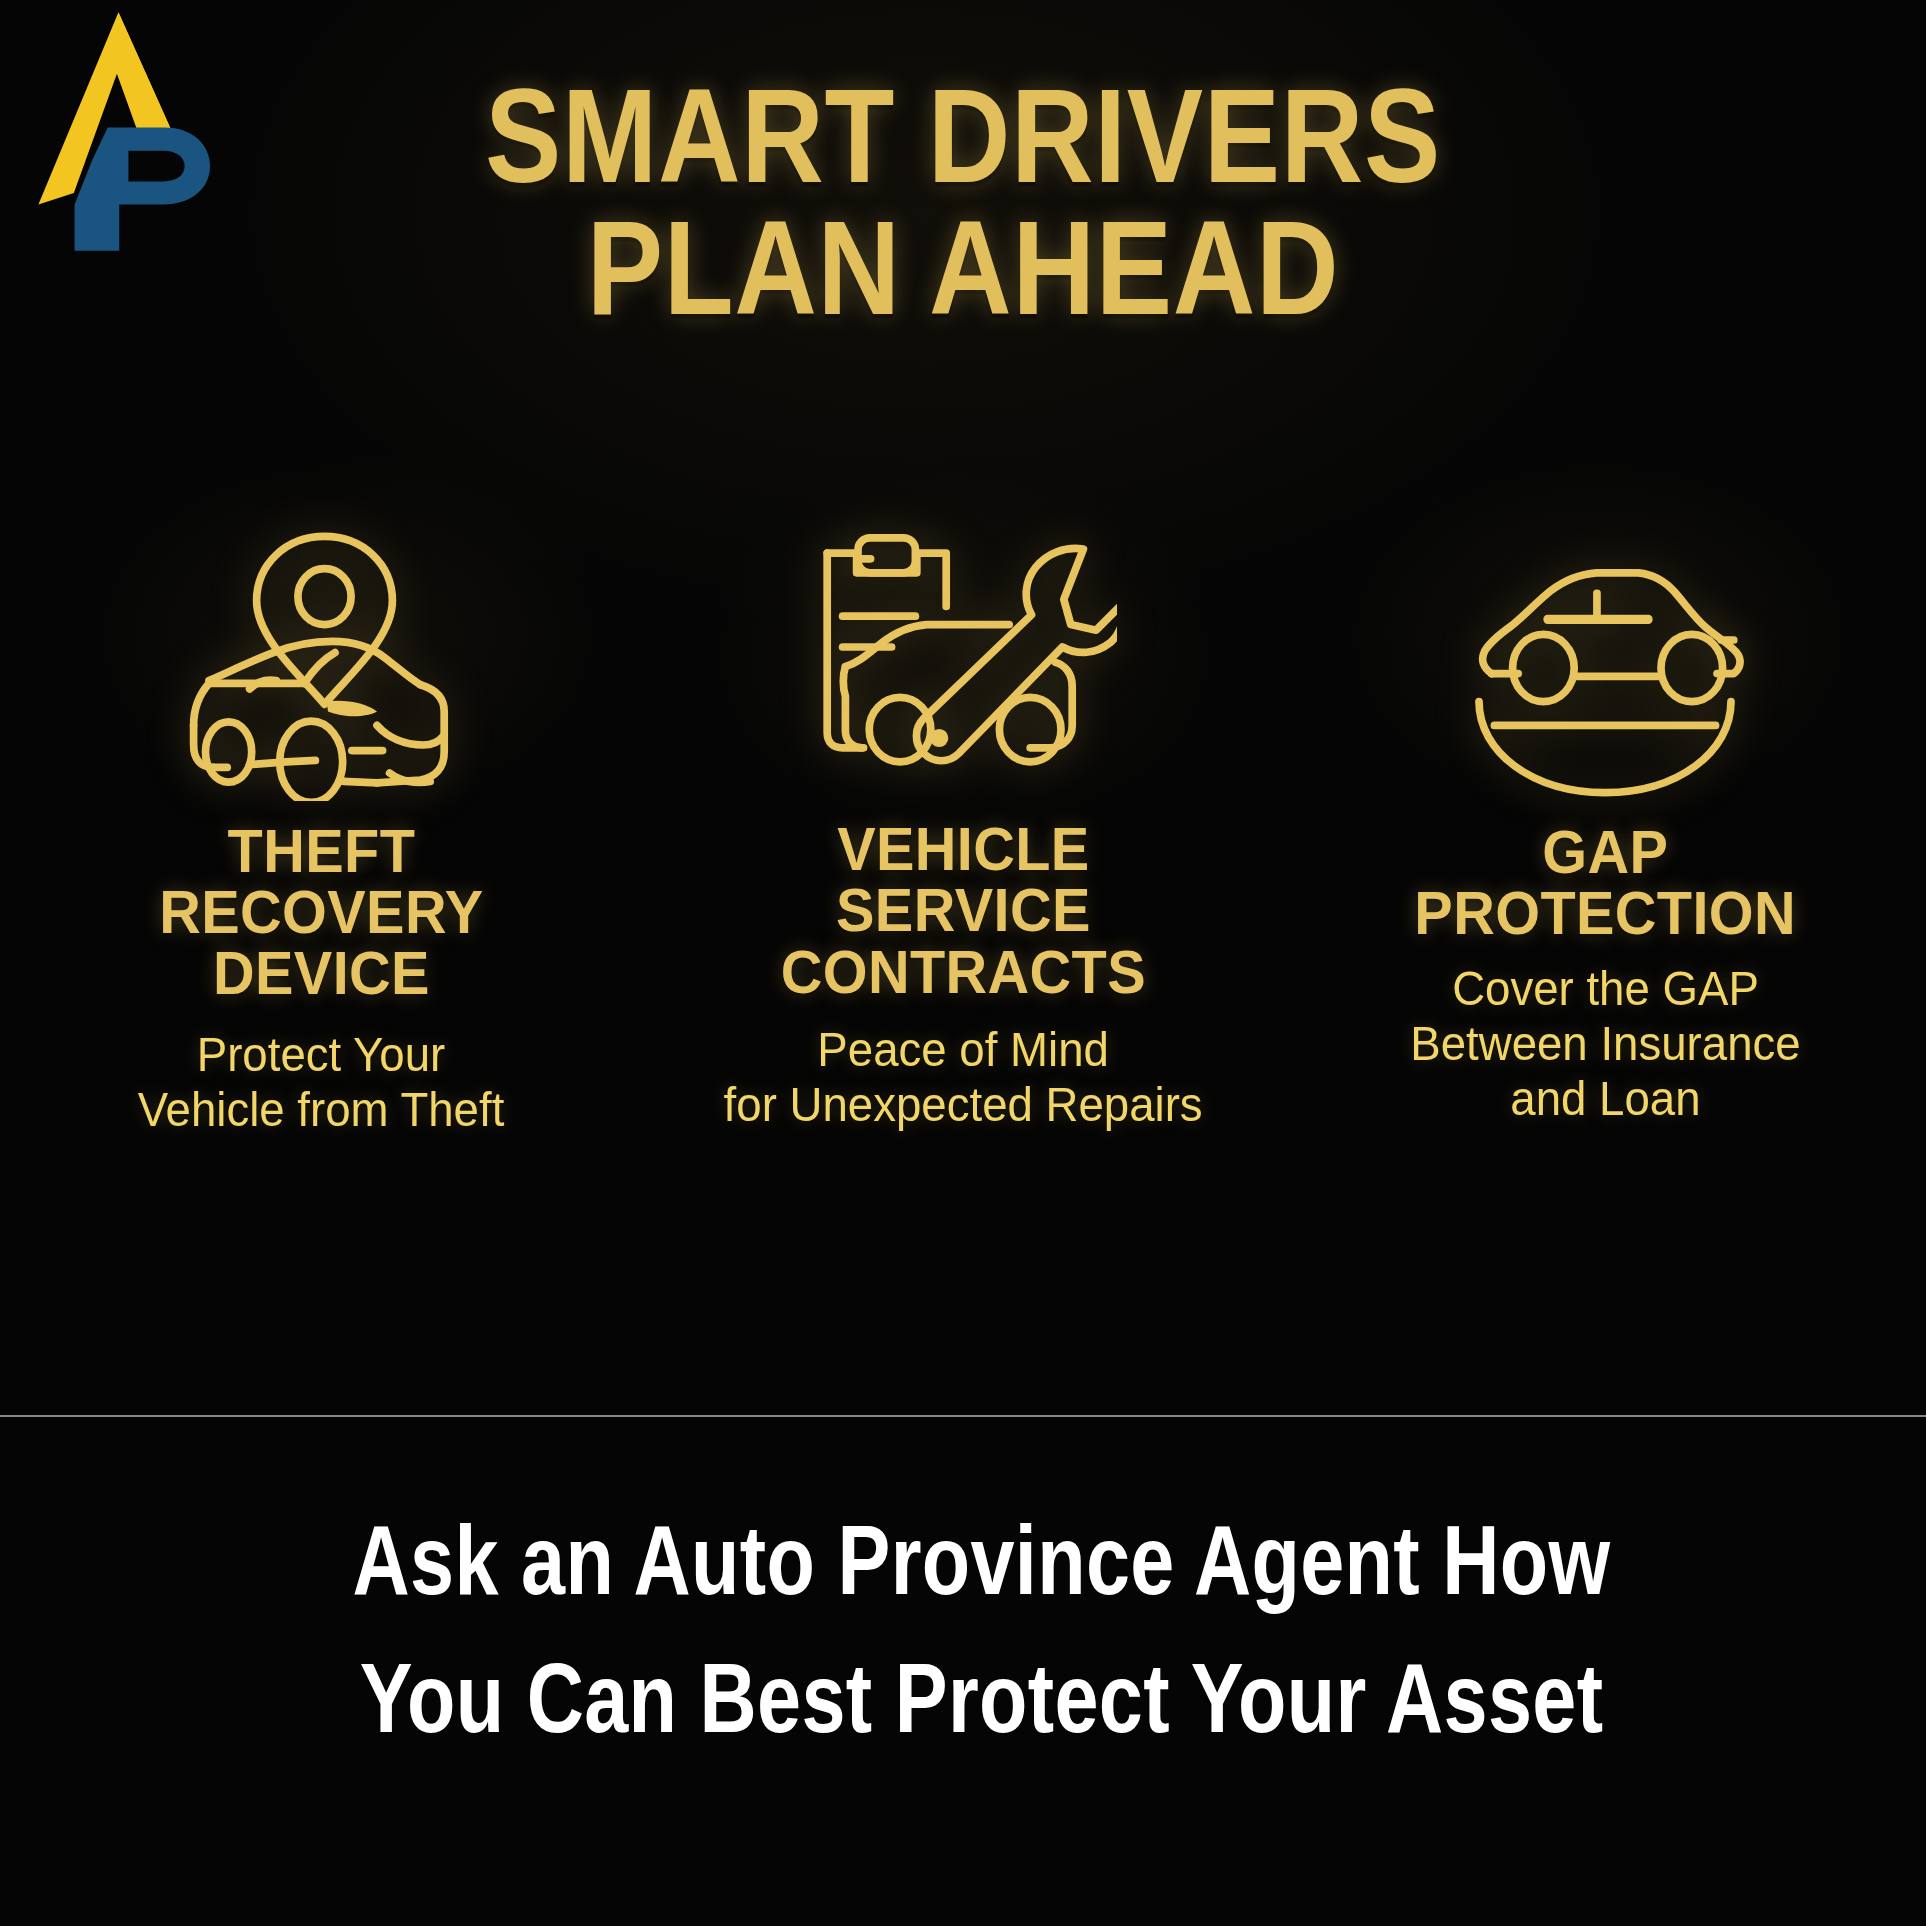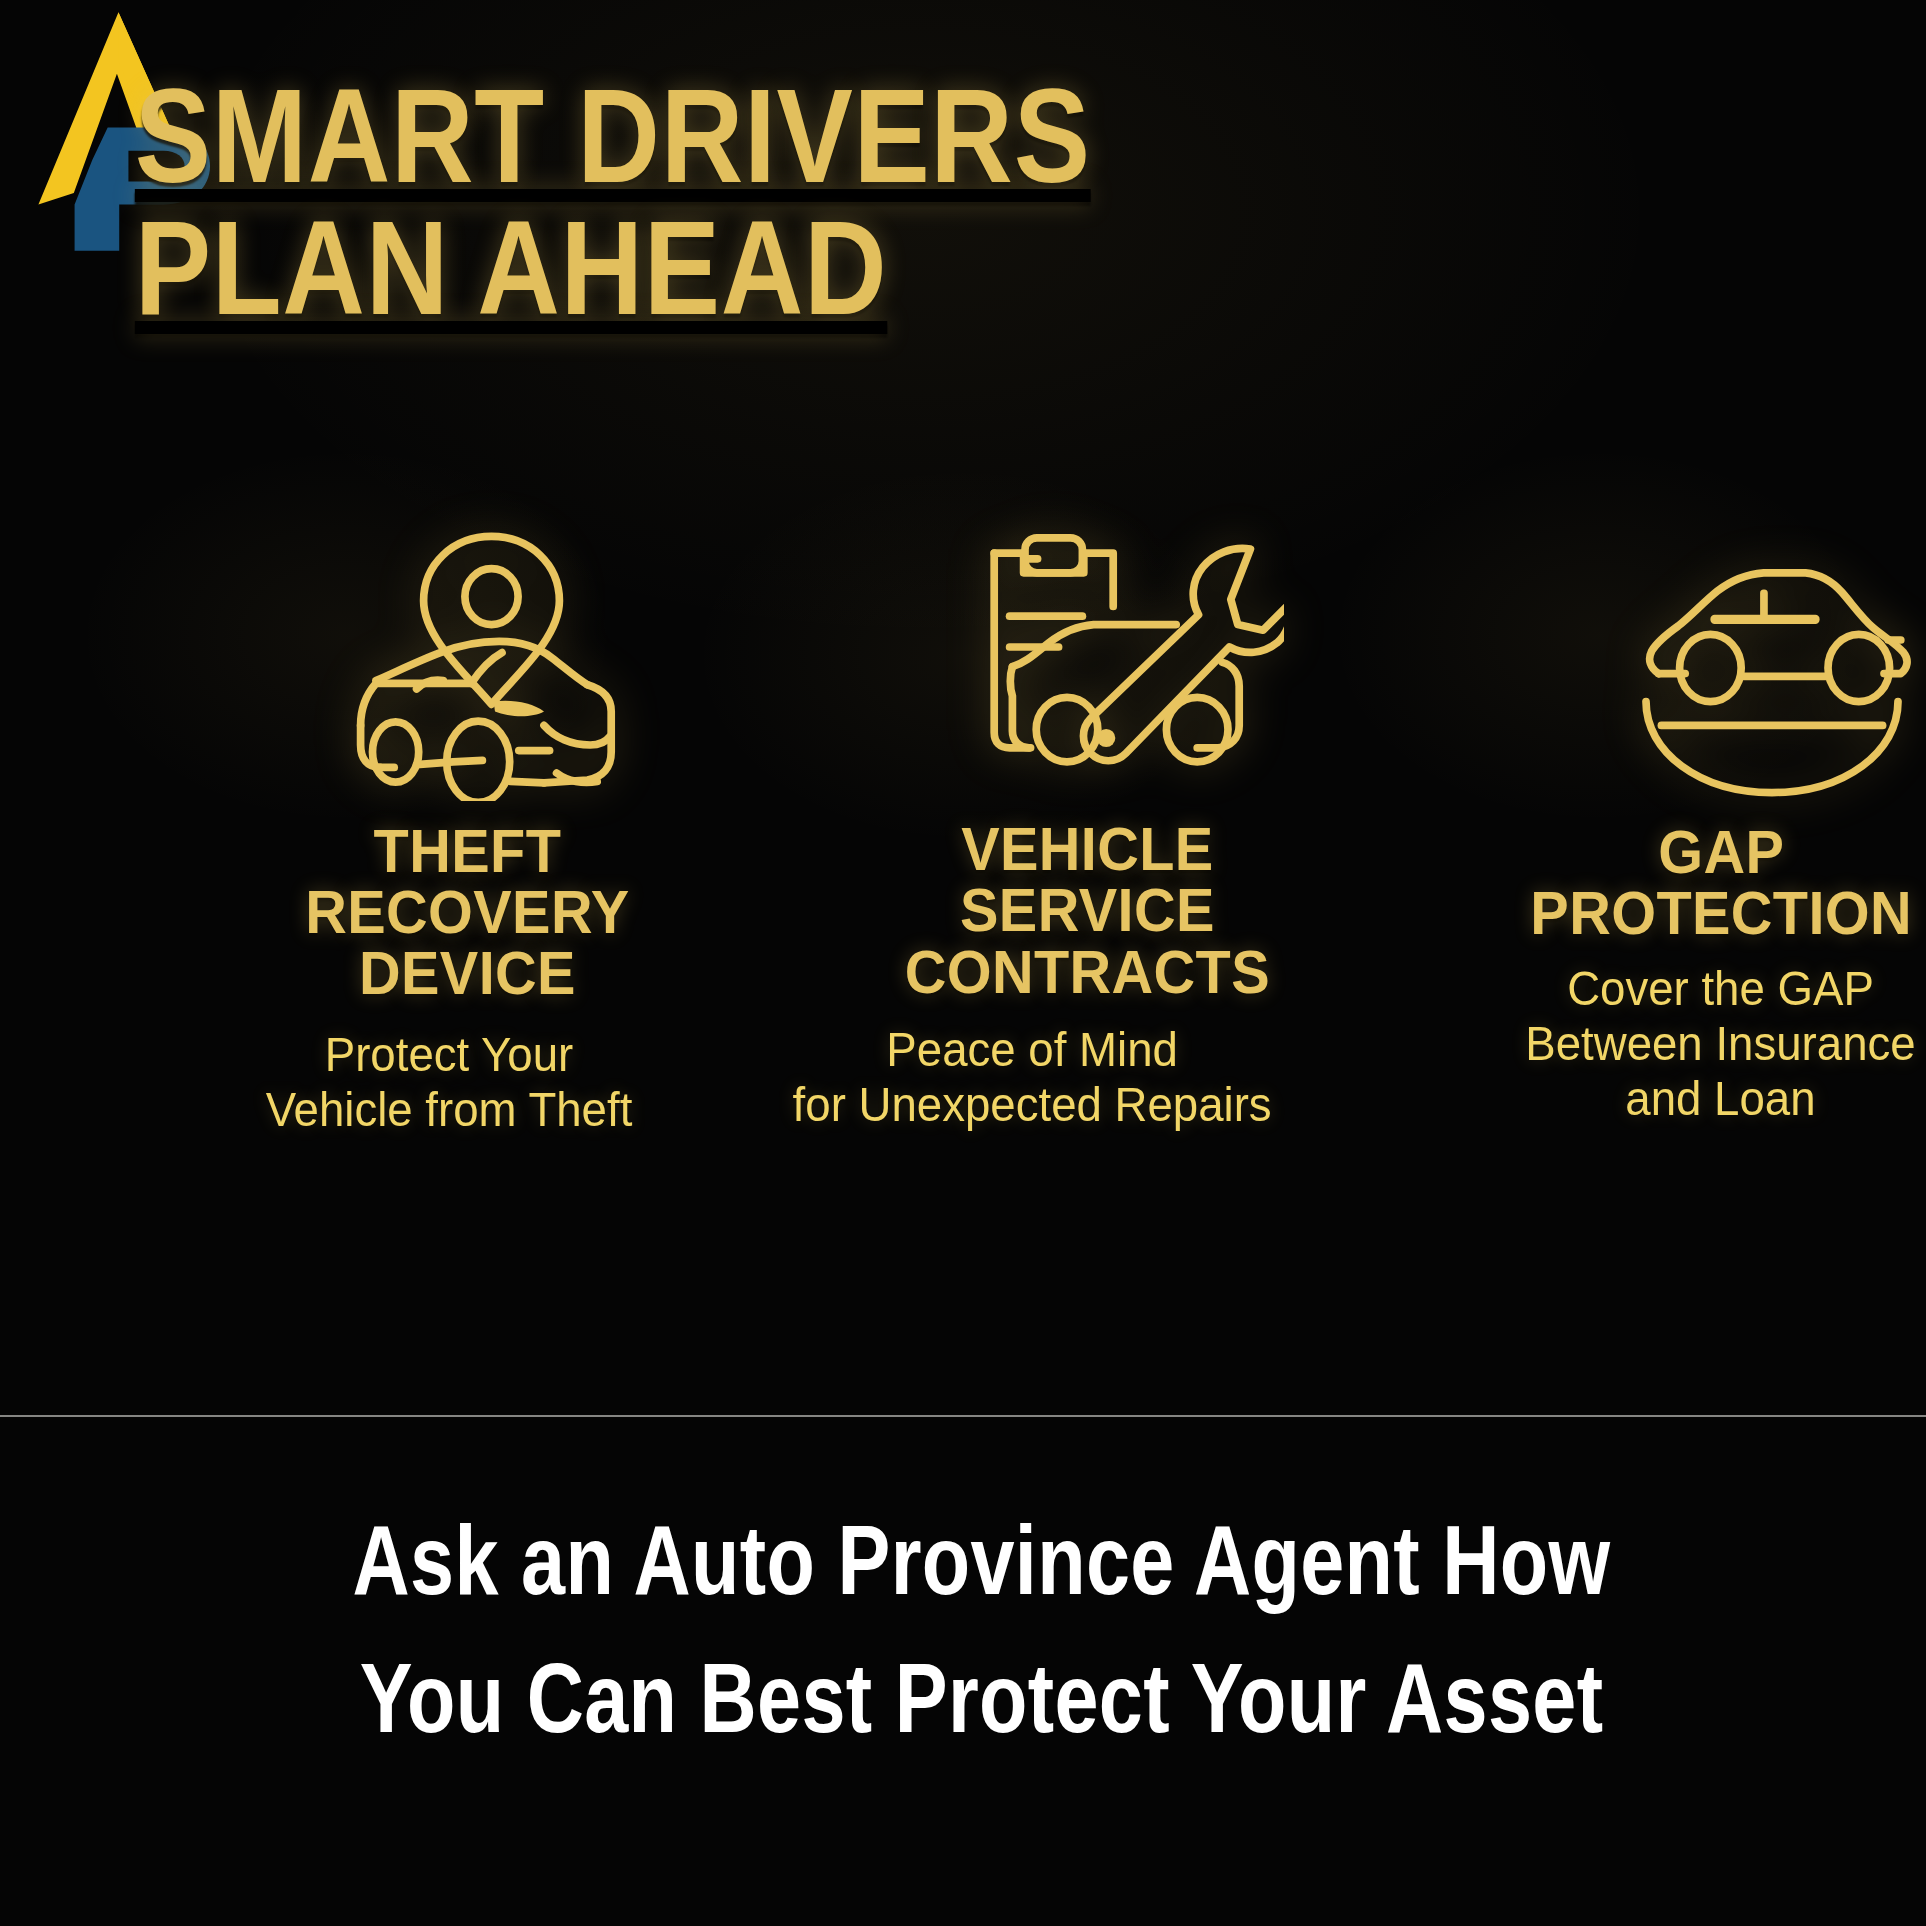--- a/index.html
+++ b/index.html
@@ -22,41 +22,41 @@
       radial-gradient(ellipse 20% 14% at 83% 33%, rgba(226,190,94,0.05), rgba(0,0,0,0) 70%);
     pointer-events:none;
   }
 
   
   #logo { position:absolute; left:26px; top:6.2px; width:208px; height:254px; }
 
   
   #headline {
     position:absolute; left:0; right:0; top:83px;
-    text-decoration:underline;
+    text-align:center;
   }
   #headline .ln {
     display:block;
     font-size:133px;
     line-height:0.80;
     font-weight:bold;
     color:#E2BF5D;
     letter-spacing:0.8px;
     transform:scaleX(0.86);
     text-shadow:0 0 26px rgba(226,191,93,0.30), 0 3.9px 2.3px rgba(0,0,0,0.85);
   }
   #headline .ln.l2 { margin-top:26px; }
 
   
   #cols {
     position:absolute; left:0; top:493px; width:1926px; height:863px;
     display:flex;
   }
   .col {
-    flex:1 1 0; display:flex; flex-direction:column; align-items:flex-end;
+    flex:1 1 0; display:flex; flex-direction:column; align-items:center;
     position:relative;
   }
   .col .art { height:308px; display:flex; align-items:flex-end; justify-content:center; }
   .col .art svg { display:block; filter:drop-shadow(0 0 20px rgba(226,191,93,0.30)); }
 
   .col h2 {
     margin-top:21.6px;
     font-size:62px; line-height:0.99; font-weight:bold;
     color:#E6C463; text-align:center; letter-spacing:0.4px;
     transform:scaleX(0.93);

